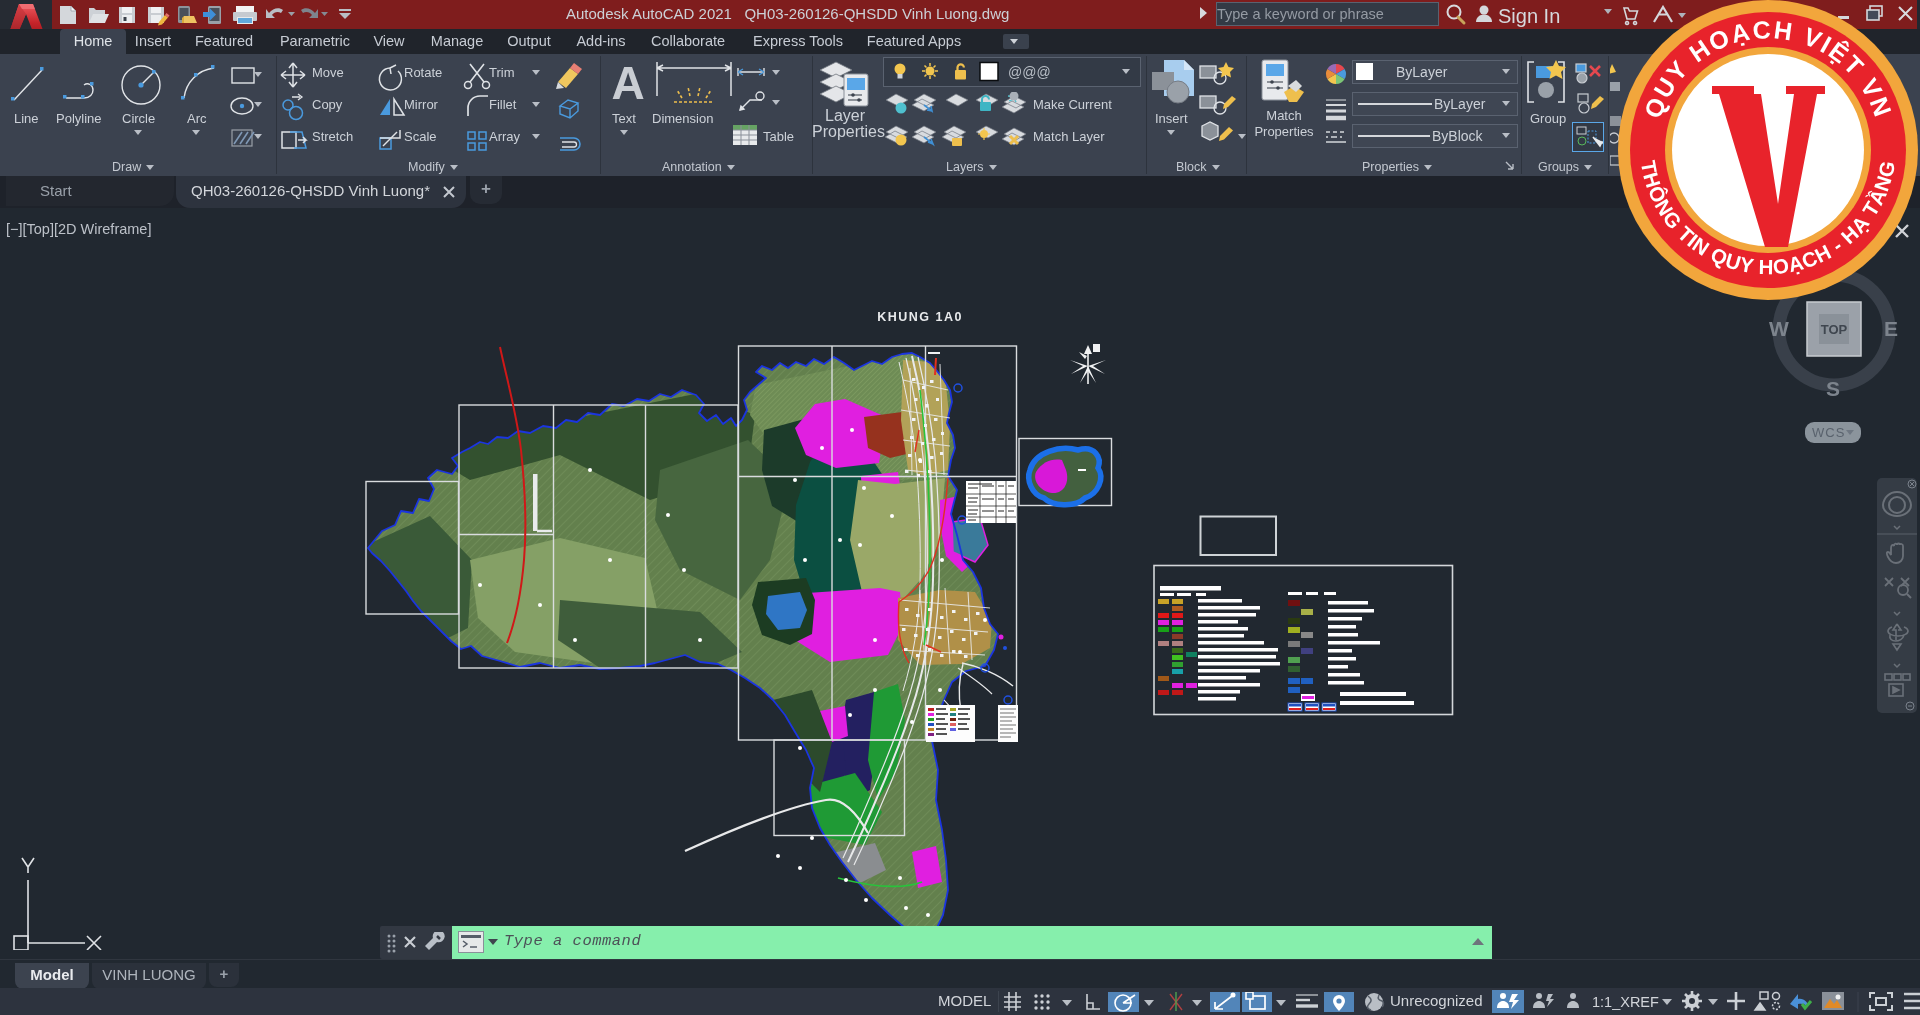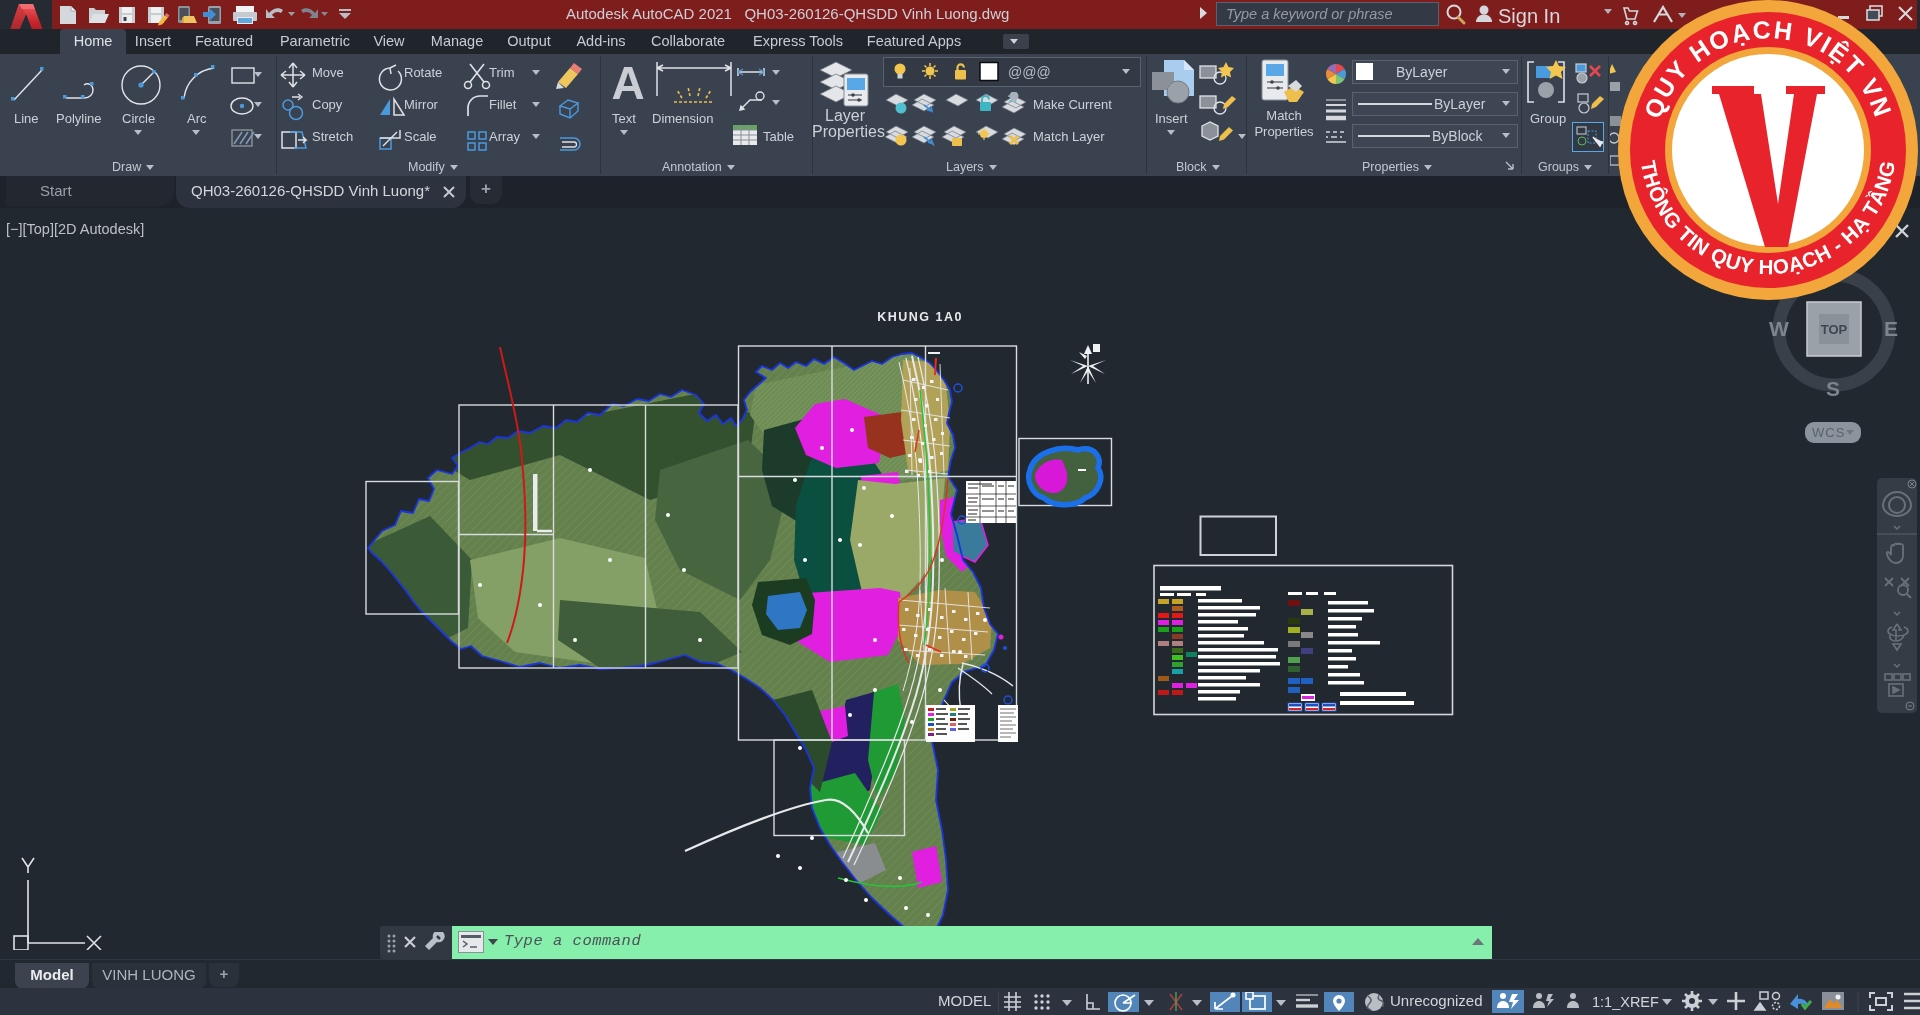--- a/index.html
+++ b/index.html
@@ -61,21 +61,21 @@
  <path d="M232,8 l3.5,4 3.5,-4 z" fill="#9aa0a8"></path>
 
  <path d="M259,9 c-4,-5 -10,-6 -14,-3 l2,3 c3,-2 7,-1 9,2 l-3,3 h9 v-9 z" fill="#7e848d"></path>
  <path d="M265,8 l3.5,4 3.5,-4 z" fill="#848a93"></path>
 
  <rect x="283" y="5" width="12" height="2" fill="#b9bec5"></rect>
       <path d="M283,9 l6,6 6,-6 z" fill="#b9bec5"></path>
 </svg>
 <div class="abs" style="left:566px;top:5px;font-size:15px;color:#ccd0d6">Autodesk AutoCAD 2021 &nbsp; QH03-260126-QHSDD Vinh Luong.dwg</div>
 <div class="abs" style="left:1200px;top:7px;width:0;height:0;border-top:6px solid transparent;border-bottom:6px solid transparent;border-left:7px solid #d7dade"></div>
-<div class="abs" style="left:1216px;top:2px;width:223px;height:24px;background:#333a45;border:1px solid #5a6270;color:#959ba4;font-style:italic;font-size:14.5px;line-height:22px;padding-left:9px">Type a keyword or phrase</div>
+<div class="abs" style="left:1216px;top:2px;width:223px;height:24px;background:#333a45;border:1px solid #5a6270;color:#959ba4;font-size:14.5px;line-height:22px;padding-left:0">Type a keyword or phrase</div>
 <svg class="abs" style="left:1444px;top:3px" width="210" height="23" viewBox="0 0 210 23">
  <circle cx="10" cy="9" r="6.5" fill="none" stroke="#d8dade" stroke-width="2"></circle>
       <path d="M14,14 l6,6" stroke="#c8a35a" stroke-width="3" stroke-linecap="round"></path>
  <circle cx="40" cy="7" r="4.5" fill="#d4d7db"></circle>
       <path d="M32,19 c0,-5 4,-7.5 8,-7.5 c4,0 8,2.5 8,7.5 z" fill="#d4d7db"></path>
  <path d="M160,6 l4,5 4,-5 z" fill="#aeb3bb"></path>
  <path d="M180,5 h4 l1.5,3 h8 l-2.5,8 h-8 z M183,18.5 a1.5,1.5 0 1 0 0.1,0 z M191,18.5 a1.5,1.5 0 1 0 0.1,0 z" fill="none" stroke="#d4d7db" stroke-width="1.6"></path>
 </svg>
 <div class="abs" style="left:1498px;top:5px;font-size:20px;color:#d6d9dd">Sign In</div>
 <svg class="abs" style="left:1652px;top:5px" width="46" height="20" viewBox="0 0 46 20">
@@ -453,21 +453,21 @@
 <div id="filetabs">
 <div class="abs" style="left:6px;top:0;width:168px;height:30px;background:#23272f;border-radius:0 0 14px 0;color:#9aa1aa;font-size:15px;line-height:29px;padding-left:34px">Start</div>
 <div class="abs" style="left:176px;top:0;width:290px;height:32px;background:#2d333e;border-radius:0 0 14px 14px;color:#d3d6db;font-size:15px;line-height:30px;padding-left:15px">QH03-260126-QHSDD Vinh Luong*
 <svg class="abs" style="right:10px;top:9px" width="14" height="14">
         <path d="M2,2 L12,12 M12,2 L2,12" stroke="#c3c8cf" stroke-width="2"></path>
       </svg>
 </div>
 <div class="abs" style="left:470px;top:0;width:32px;height:28px;background:#262b34;border-radius:0 0 10px 10px;color:#9aa1aa;font-size:17px;font-weight:bold;text-align:center;line-height:26px">+</div>
 </div>
 <div id="canvas">
-<div class="abs" style="left:6px;top:13px;font-size:14.5px;color:#bcc1c8">[−][Top][2D Autodesk]</div>
+<div class="abs" style="left:6px;top:13px;font-size:14.5px;color:#bcc1c8">[−][Top][2D Wireframe]</div>
 <svg class="abs" style="left:0;top:0" width="1920" height="751" viewBox="0 208 1920 751" id="mapsvg">
 <defs>
 <clipPath id="landclip">
           <path id="landpath" d="M368,548 L382,531 395,525 401,511 413,513 419,499 429,501 434,489 428,478 437,470 452,474 458,466 452,458 462,452 470,448 480,442 488,444 497,437 508,438 518,431 530,433 543,426 556,428 566,420 577,422 588,413 600,415 612,404 624,406 637,399 649,401 660,394 671,397 682,390 696,395 704,404 699,413 707,421 716,415 723,424 731,418 736,426 742,420 747,410 744,400 750,392 758,385 766,378 756,372 762,366 772,370 780,363 788,368 796,362 806,366 814,359 824,364 834,357 844,363 854,370 862,366 872,361 882,364 892,357 902,354 912,353 920,357 930,363 937,371 944,380 950,390 952,402 949,413 947,423 953,435 955,448 951,460 948,476 957,490 951,514 957,535 963,560 973,572 981,588 984,608 990,624 998,634 994,650 985,666 966,671 952,682 944,700 936,720 932,741 938,770 936,800 942,830 946,860 948,890 943,915 936,930 920,935 905,928 890,915 872,898 856,880 842,862 830,845 820,828 812,808 810,788 814,768 806,750 795,732 785,715 773,700 760,688 745,678 731,670 718,664 700,662 685,655 670,659 655,663 640,666 620,668 600,669 580,665 560,668 540,663 520,667 500,661 482,656 471,646 461,649 451,641 441,631 431,621 421,611 413,601 406,591 398,581 390,571 381,561 372,553 Z"></path>
         </clipPath>
 <pattern id="hatch1" width="6" height="6" patternUnits="userSpaceOnUse" patternTransform="rotate(45)">
           <rect width="6" height="6" fill="#63804d"></rect>
           <line x1="0" y1="0" x2="0" y2="6" stroke="#6e8b57" stroke-width="2"></line>
         </pattern>
 <pattern id="hatch2" width="3.5" height="3.5" patternUnits="userSpaceOnUse" patternTransform="rotate(45)">

